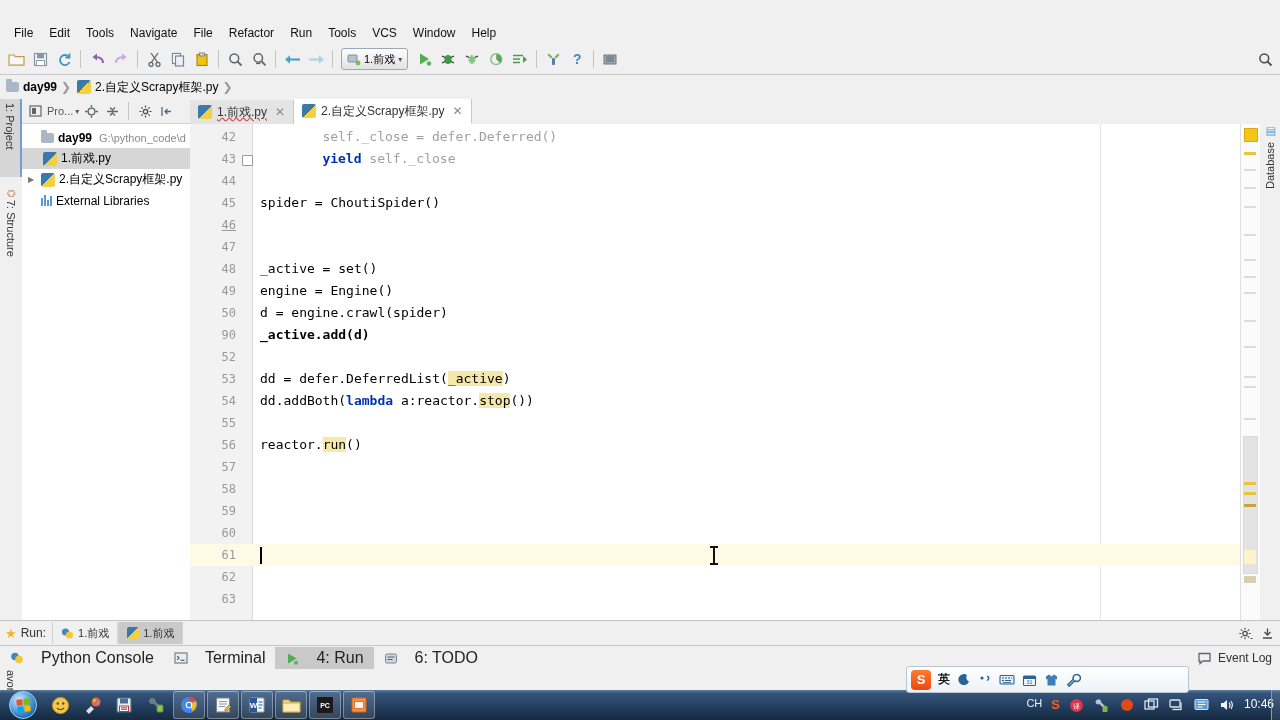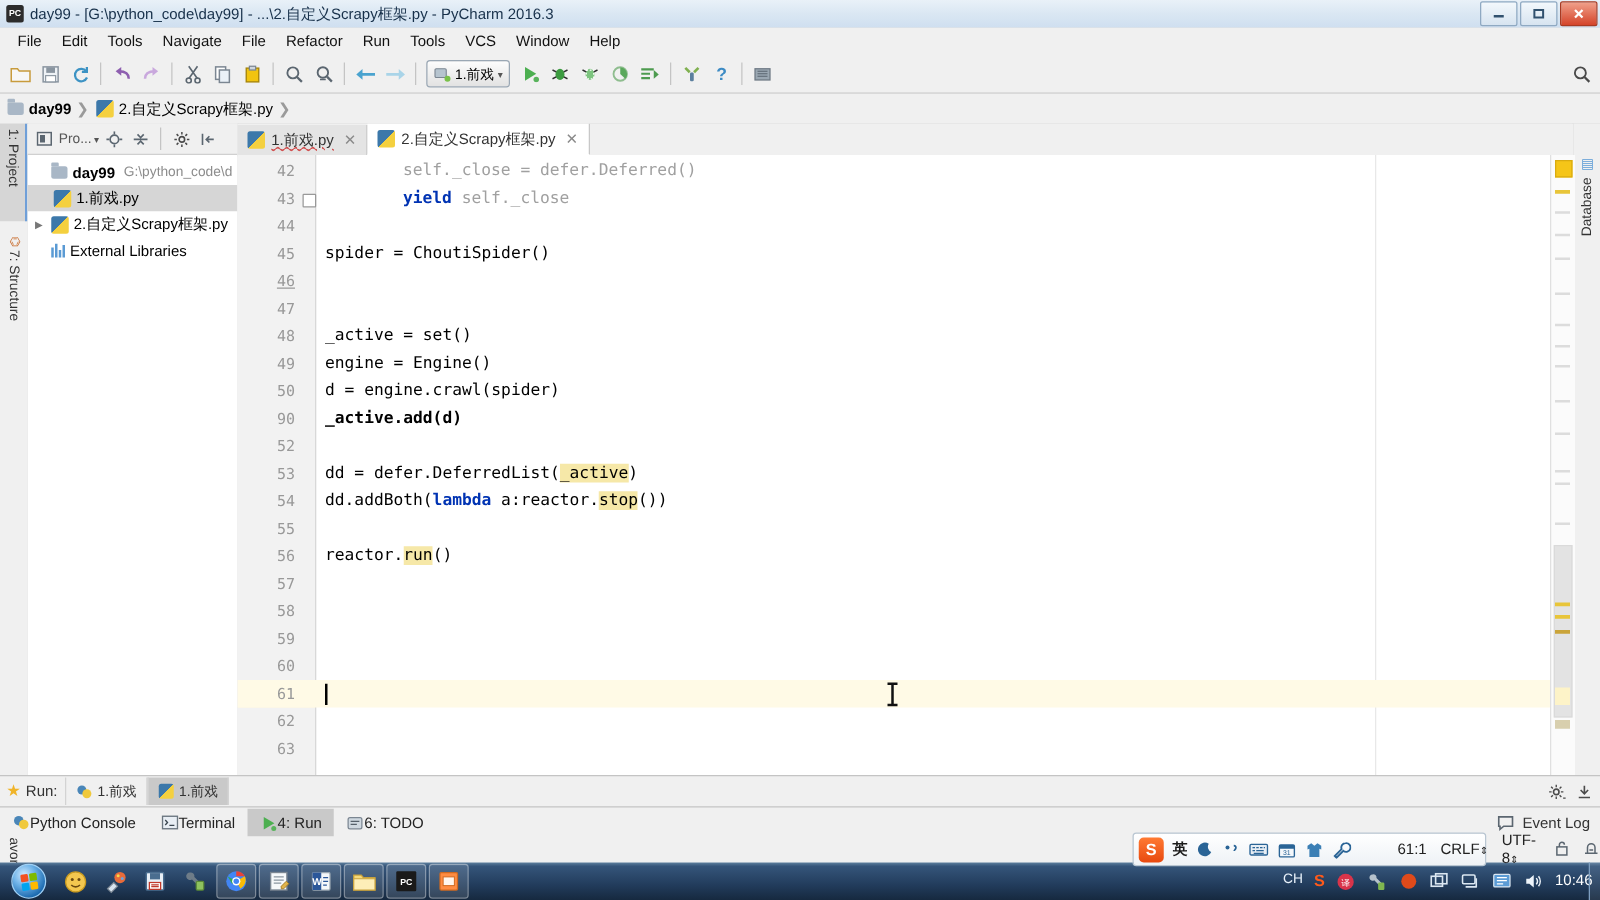--- a/index.html
+++ b/index.html
@@ -182,21 +182,21 @@
     border-left:1px solid #d3d3d3;border-right:1px solid #d3d3d3;color:#333;
   }
   .runtab.sel{background:#c9c9c9;}
   .runbar-right{position:absolute;right:6px;display:flex;align-items:center;gap:8px;}
 
   
   .statusbar{
     position:absolute;left:0;top:645px;width:1280px;height:24px;
     background:#f0f0f0;border-top:1px solid #c4c4c4;display:flex;align-items:center;
   }
-  .sbtab{display:flex;align-items:center;gap:0;height:22px;padding:0 10px;font-size:12px;color:#222;}
+  .sbtab{display:flex;align-items:center;gap:17px;height:22px;padding:0 10px;font-size:16px;color:#222;}
   .sbtab.sel{background:#c9c9c9;}
   .status-right{position:absolute;right:8px;display:flex;align-items:center;gap:6px;font-size:12px;color:#333;}
 
   
   .ime{
     position:absolute;left:906px;top:666px;width:277px;height:25px;
     background:linear-gradient(180deg,#ffffff,#eef2f6);
     border:1px solid #b9c6d2;border-radius:3px;
     display:flex;align-items:center;gap:7px;padding-left:4px;z-index:40;
   }
@@ -239,41 +239,20 @@
   .clock{font-size:12px;color:#fff;}
   .showdesk{position:absolute;right:0;top:0;width:8px;height:30px;border-left:1px solid #7d9ec0;background:rgba(255,255,255,.08);}
 
   .ico-svg{display:block;}
 </style>
 </head>
 <body>
 
 <div class="app">
 
-  <div class="titlebar">
-    <div class="title-ico">PC</div>
-    <div class="title-text">day99 - [G:\python_code\day99] - ...\2.自定义Scrapy框架.py - PyCharm 2016.3</div>
-    <div class="winbtns">
-      <div class="winbtn">
-        <svg class="ico-svg" width="12" height="10" viewBox="0 0 12 10">
-            <rect x="2" y="6" width="8" height="2" fill="#31516e"></rect>
-          </svg>
-      </div>
-      <div class="winbtn">
-        <svg class="ico-svg" width="12" height="10" viewBox="0 0 12 10">
-            <rect x="2.5" y="2" width="7" height="6" fill="none" stroke="#31516e" stroke-width="1.6"></rect>
-          </svg>
-      </div>
-      <div class="winbtn close">
-        <svg class="ico-svg" width="12" height="10" viewBox="0 0 12 10">
-            <path d="M3 2 L9 8 M9 2 L3 8" stroke="#fff" stroke-width="1.8" fill="none"></path>
-          </svg>
-      </div>
-    </div>
-  </div>
 
   <div class="menubar">
     <div class="menu-item">File</div>
     <div class="menu-item">Edit</div>
     <div class="menu-item">Tools</div>
     <div class="menu-item">Navigate</div>
     <div class="menu-item">File</div>
     <div class="menu-item">Refactor</div>
     <div class="menu-item">Run</div>
     <div class="menu-item">Tools</div>
@@ -671,37 +650,20 @@
     <div class="status-right">
       <span>
         <svg class="ico-svg" width="15" height="13" viewBox="0 0 15 13">
             <path d="M2 1.5h11v7.5H6l-3 2.5V9H2z" fill="none" stroke="#5b6670" stroke-width="1.3"></path>
           </svg>
       </span>
       <span>Event Log</span>
     </div>
   </div>
 
-  <div class="status-vals">
-    <span>61:1</span>
-    <span><span>CRLF</span><span style="font-size:8px;">⇕</span></span>
-    <span><span>UTF-8</span><span style="font-size:8px;">⇕</span></span>
-    <span>
-      <svg class="ico-svg" width="11" height="13" viewBox="0 0 11 13">
-          <rect x="1.5" y="5.5" width="8" height="6.5" fill="none" stroke="#5b6670" stroke-width="1.2"></rect>
-          <path d="M3.5 5.5V3.8a2 2 0 0 1 4 0" fill="none" stroke="#5b6670" stroke-width="1.2"></path>
-        </svg>
-    </span>
-    <span>
-      <svg class="ico-svg" width="14" height="13" viewBox="0 0 14 13">
-          <path d="M2 10.5h10M4 10.5V6a3 3 0 0 1 6 0v4.5" fill="none" stroke="#5b6670" stroke-width="1.2"></path>
-          <path d="M5.5 8h3" stroke="#5b6670" stroke-width="1.1"></path>
-        </svg>
-    </span>
-  </div>
 
   <div class="ime">
     <span class="sg">S</span>
     <span class="ii" style="font-weight:bold;color:#1a1a1a;">英</span>
     <span class="ii">
       <svg class="ico-svg" width="14" height="14" viewBox="0 0 14 14">
           <path d="M10 2a5.5 5.5 0 1 0 2 6.5A4.5 4.5 0 0 1 10 2z" fill="#2a6496"></path>
         </svg>
     </span>
     <span class="ii">

